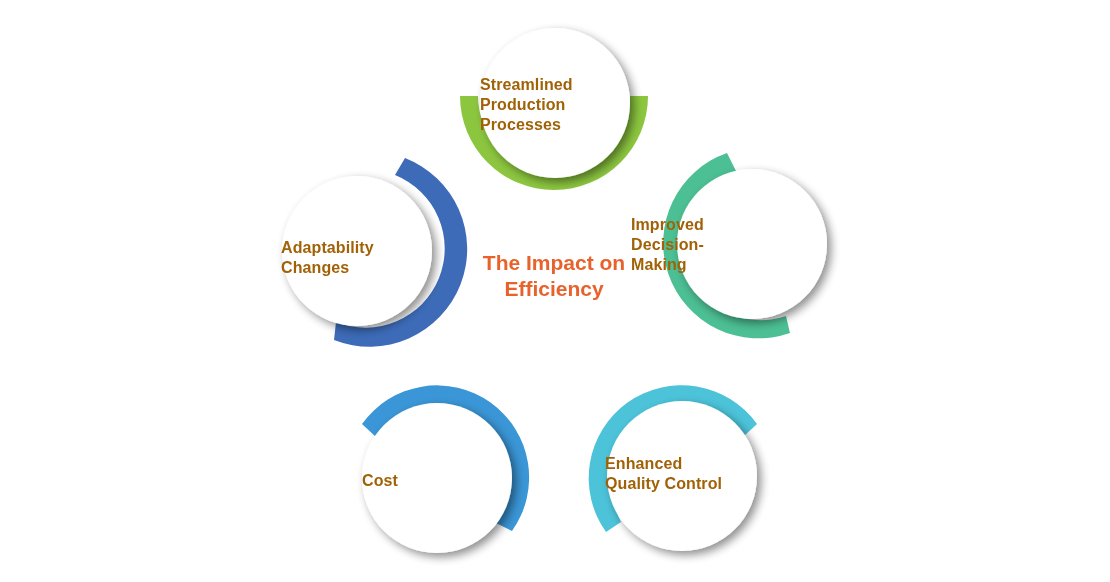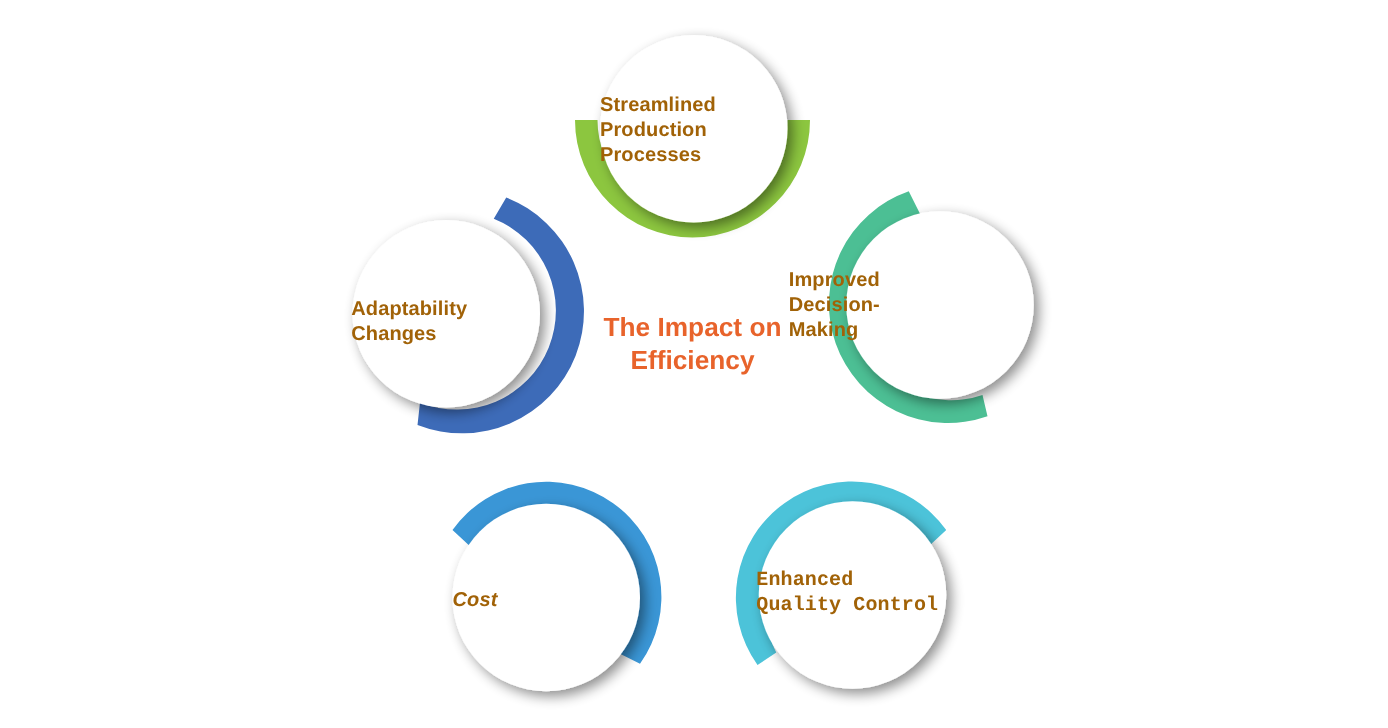--- a/index.html
+++ b/index.html
@@ -107,25 +107,25 @@
   <span>Production</span>
   <span>Processes</span>
 </div>
 
 <div class="node-label" style="left:706px; top:245px;">
   <span>Improved</span>
   <span>Decision-</span>
   <span>Making</span>
 </div>
 
-<div class="node-label" style="left:680px; top:474px;font-family:Liberation Mono, monospace;">
+<div class="node-label" style="left:680px; top:474px;">
   <span>Enhanced</span>
   <span>Quality Control</span>
 </div>
 
-<div class="node-label" style="left:437px; top:481px;font-style:italic;">
+<div class="node-label" style="left:437px; top:481px;">
   <span>Cost</span>
 </div>
 
 <div class="node-label" style="left:356px; top:258px;">
   <span>Adaptability</span>
   <span>Changes</span>
 </div>
 
 </body></html>

